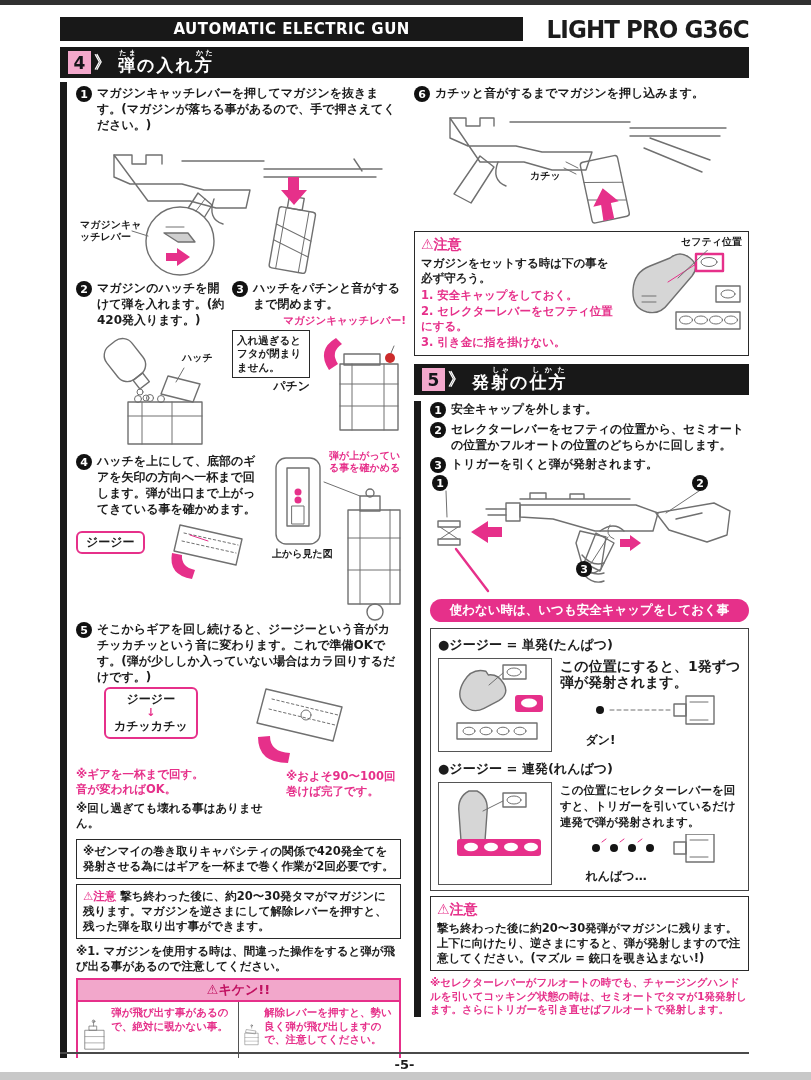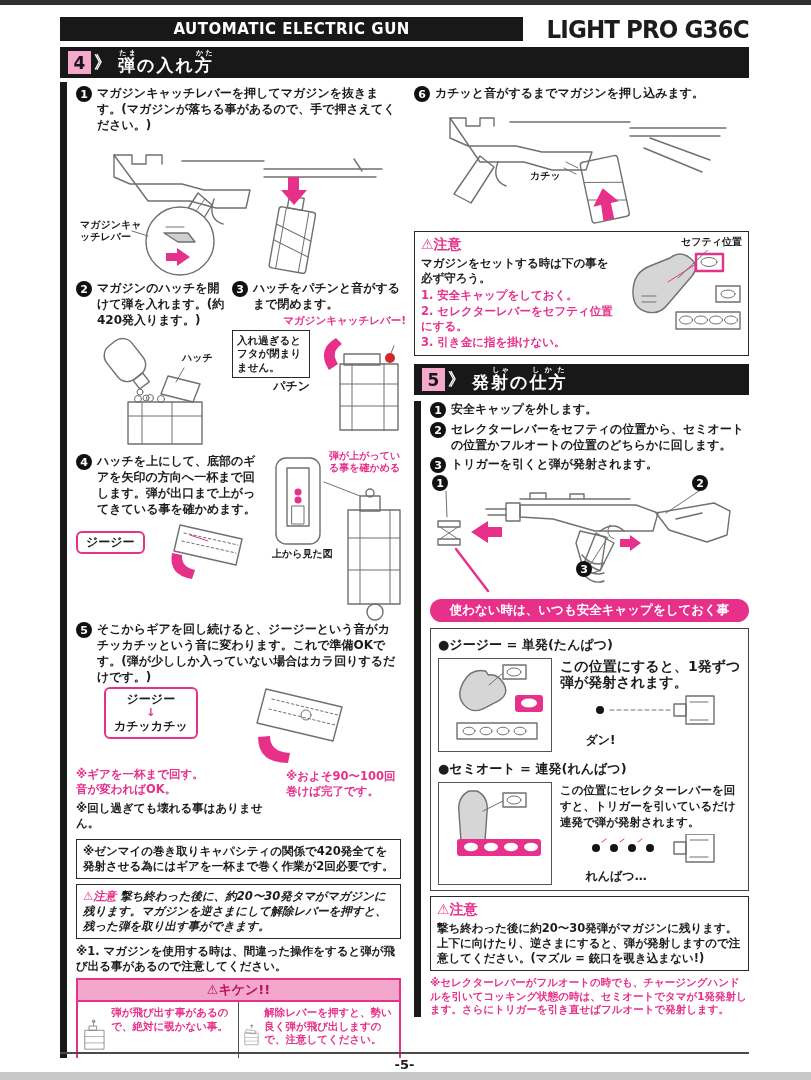--- a/index.html
+++ b/index.html
@@ -209,21 +209,21 @@
         </svg>
         <p class="note pink prelh" style="position:absolute;left:0;top:80px;width:185px;margin:0;">※ギアを一杯まで回す。
 音が変わればOK。</p>
         <p class="note" style="position:absolute;left:0;top:114px;width:205px;margin:0;">※回し過ぎても壊れる事はありません。</p>
         <p class="note pink" style="position:absolute;left:210px;top:82px;width:115px;margin:0;">※およそ90〜100回巻けば完了です。</p>
       </div>
 
       <div class="bx note" style="margin-top:2px;">※ゼンマイの巻き取りキャパシティの関係で420発全てを発射させる為にはギアを一杯まで巻く作業が2回必要です。</div>
 
       <div class="bx">
-        <p class="note" style="margin:0;font-style:italic;">
+        <p class="note" style="margin:0;">
           <span class="warn"><span>⚠</span><span>注意</span></span>
           <span>撃ち終わった後に、約20〜30発タマがマガジンに残ります。マガジンを逆さまにして解除レバーを押すと、残った弾を取り出す事ができます。</span>
         </p>
       </div>
 
       <p class="note">※1. マガジンを使用する時は、間違った操作をすると弾が飛び出る事があるので注意してください。</p>
 
       <div class="kiken">
         <div class="kikenhead"><span>⚠</span><span>キケン!!</span></div>
         <div class="kpanels">
@@ -383,21 +383,21 @@
                     <rect x="88" y="10" width="12" height="12"></rect>
                     <rect x="100" y="2" width="28" height="28"></rect>
                     <path class="thin" d="M104,8 h18 M104,26 h18"></path>
                   </svg>
                   <div class="sfx">ダン!</div>
                 </div>
               </div>
             </div>
           </div>
 
-          <div class="modehead" style="margin-top:8px;">●セミオート = 連発(れんばつ)</div>
+          <div class="modehead" style="margin-top:8px;">●ジージー = 連発(れんばつ)</div>
           <div class="modecontent">
             <div class="innerill">
               <svg class="sk" width="112" height="92" viewBox="0 0 112 92">
                 <path class="gf" d="M30,8 q-12,6 -10,22 l2,28 q1,12 12,12 q11,0 12,-12 l2,-28 q2,-16 -10,-22 z"></path>
                 <rect x="64" y="10" width="23" height="14"></rect>
                 <ellipse class="thin" cx="75" cy="17" rx="7" ry="4"></ellipse>
                 <path class="thin" d="M44,28 L64,18"></path>
                 <rect class="pf" x="18" y="56" width="84" height="17" rx="3"></rect>
                 <ellipse class="wf" cx="32" cy="64" rx="7" ry="4.2" style="fill:#fff;stroke:none;"></ellipse>
                 <ellipse class="wf" cx="52" cy="64" rx="7" ry="4.2" style="fill:#fff;stroke:none;"></ellipse>

